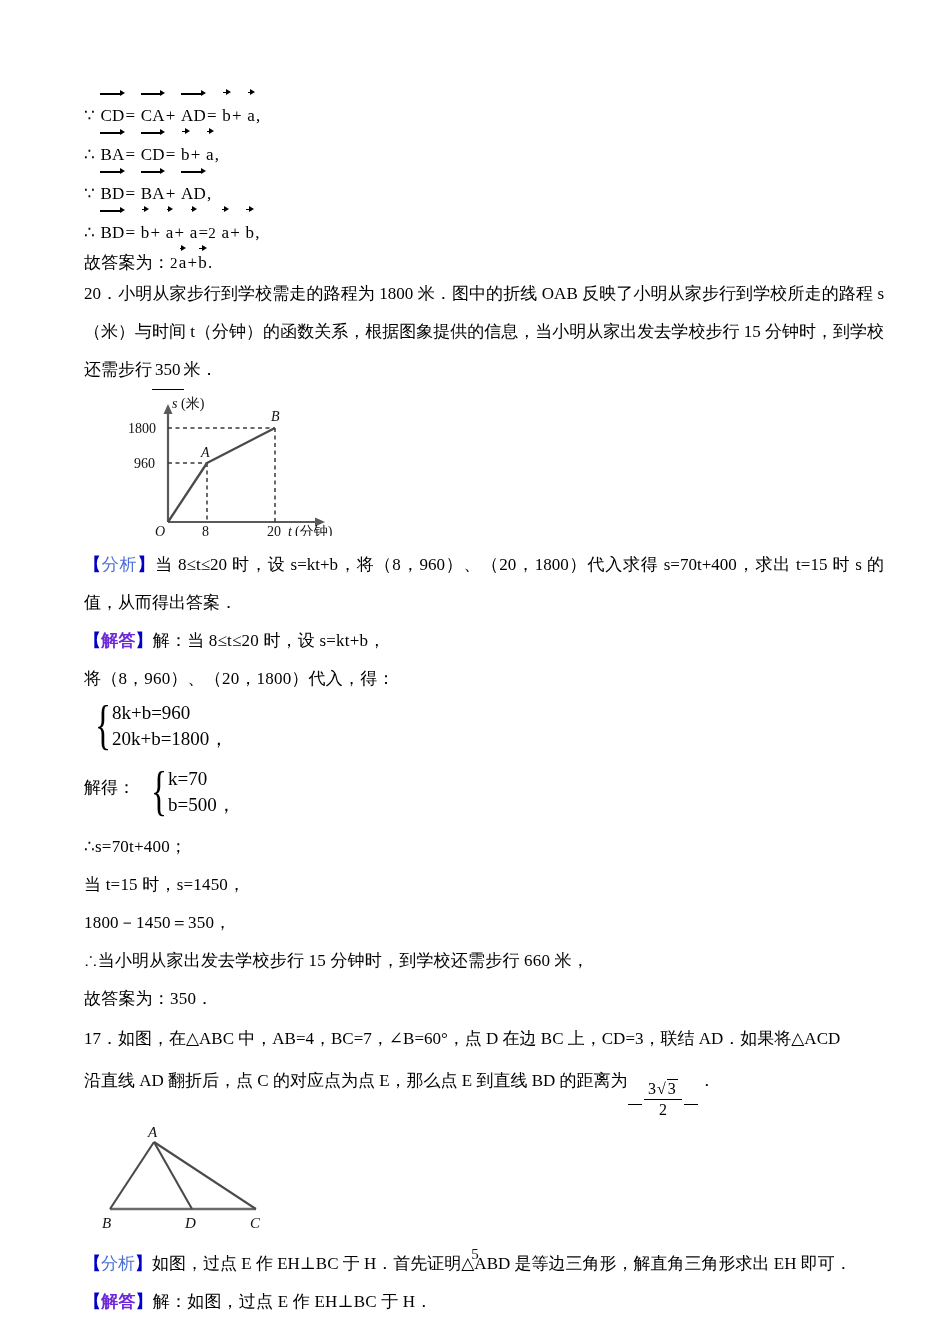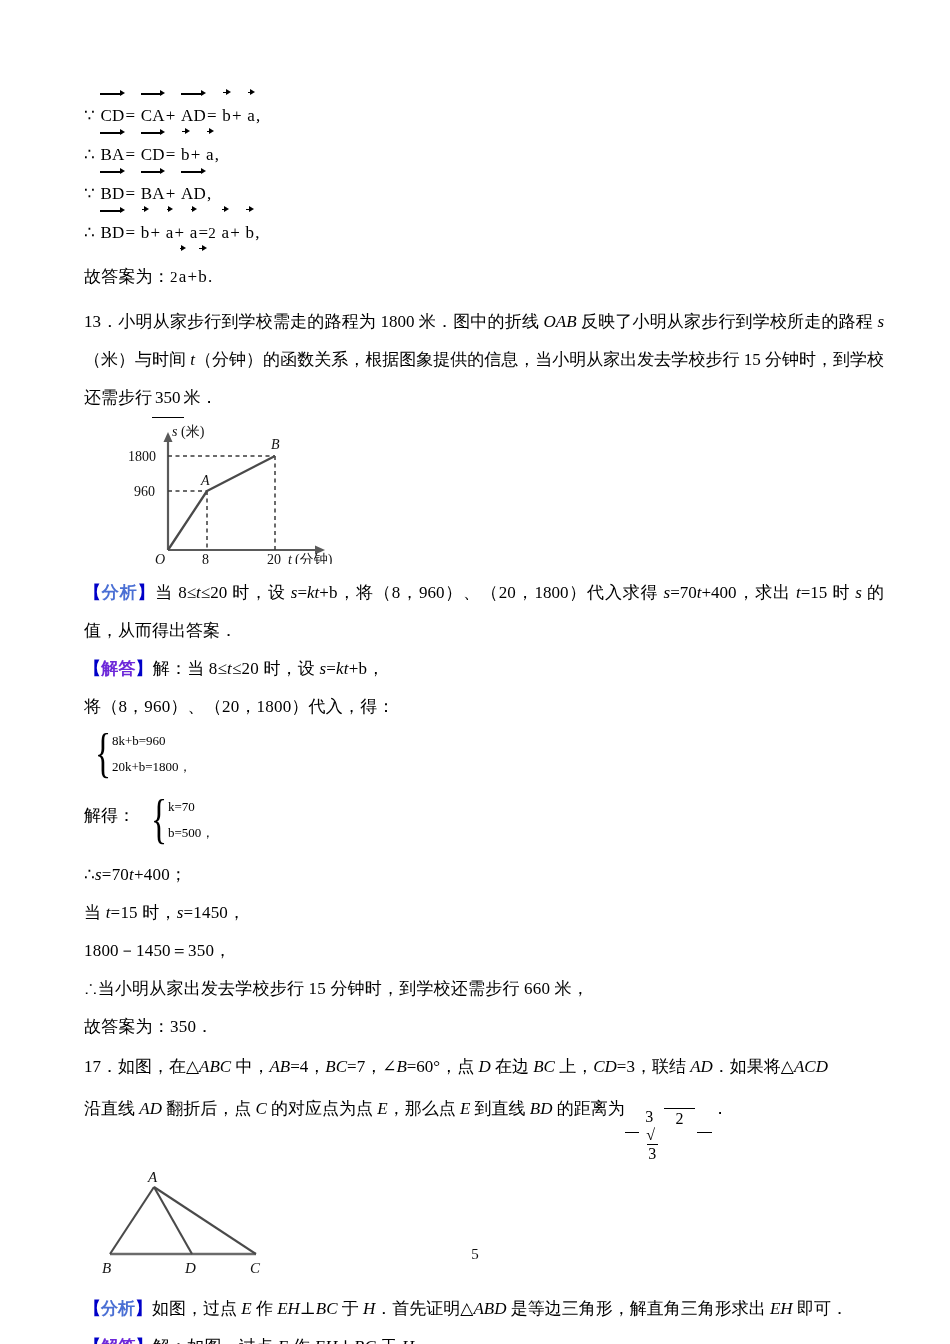--- a/index.html
+++ b/index.html
@@ -36,21 +36,21 @@
     line-height: 38px;
     white-space: nowrap;
     letter-spacing: .2px;
   }
   .para {
     font-size: 17px;
     line-height: 38px;
     text-align: justify;
     text-justify: inter-ideograph;
   }
-  .it { font-style: italic; }
+  .it { }
 
   
   .vec {
     position: relative;
     display: inline-block;
     padding-top: 1px;
     margin: 0 1px;
   }
   .vec > .lbl { font-style: normal; }
   .vec::before {
@@ -69,21 +69,21 @@
     border-left: 5px solid #000;
     border-top: 3.5px solid transparent;
     border-bottom: 3.5px solid transparent;
   }
   .vec.single { padding-top: 1px; }
   .vec.single::before { top: -4px; left: 1px; right: 4px; height: 1.4px; }
   .vec.single::after { top: -7.4px; }
 
   
   .brk { color: #0000c8; font-weight: 600; }
-  .brk-in-analysis { color: #4a6fd4; font-weight: 700; }
+  .brk-in-analysis { color: #4a6fd4; font-weight: 400; }
   .brk-in-answer { color: #6d28d9; font-weight: 600; }
 
   
   .sys {
     display: inline-flex;
     align-items: center;
     vertical-align: middle;
     line-height: 1;
   }
   .sys .brace {
@@ -91,29 +91,29 @@
     line-height: 0.88;
     font-family: "Liberation Serif", serif;
     transform: scaleX(0.62);
     display: inline-block;
     margin-right: -4px;
   }
   .sys .rows {
     display: inline-flex;
     flex-direction: column;
     justify-content: center;
-    font-size: 13px;
+    font-size: 19px;
     line-height: 26px;
   }
   .sys .rows > div { white-space: nowrap; }
 
   
   .frac {
     display: inline-flex;
-    flex-direction: row;
+    flex-direction: column;
     vertical-align: -8px;
     line-height: 1.12;
     font-size: 16px;
     margin: 0 2px;
   }
   .frac .num { padding: 0 4px 1px 4px; }
   .frac .den { border-top: 1.4px solid #000; padding: 1px 4px 0 4px; width: 100%; text-align: center; }
   .sqrt {
     display: inline-block;
     position: relative;
@@ -192,26 +192,26 @@
     <div class="line">
       <span>∴</span>
       <span class="vec"><span class="lbl">BD</span></span><span>=</span>
       <span class="vec single"><span class="lbl">b</span></span><span>+</span>
       <span class="vec single"><span class="lbl">a</span></span><span>+</span>
       <span class="vec single"><span class="lbl">a</span></span><span>=</span><span style="font-size:15px">2</span>
       <span class="vec single"><span class="lbl">a</span></span><span>+</span>
       <span class="vec single"><span class="lbl">b</span></span><span>,</span>
     </div>
 
-    <div class="line" style="line-height:48px">
+    <div class="line" style="line-height:20px">
       <span>故答案为：</span><span style="font-size:15px">2</span><span class="vec single"><span class="lbl">a</span></span><span>+</span><span class="vec single"><span class="lbl">b</span></span><span>.</span>
     </div>
 
     <div class="para" style="margin-top:2px">
-      <span>13．</span><span>小明从家步行到学校需走的路程为 1800 米．图中的折线 </span><span class="it">OAB</span><span> 反映了小明从家步行到学校所走的路程 </span><span class="it">s</span><span>（米）与时间 </span><span class="it">t</span><span>（分钟）的函数关系，根据图象提供的信息，当小明从家出发去学校步行 15 分钟时，到学校还需步行</span><span class="blank-ul">350</span><span>米．</span>
+      <span>20．</span><span>小明从家步行到学校需走的路程为 1800 米．图中的折线 </span><span class="it">OAB</span><span> 反映了小明从家步行到学校所走的路程 </span><span class="it">s</span><span>（米）与时间 </span><span class="it">t</span><span>（分钟）的函数关系，根据图象提供的信息，当小明从家出发去学校步行 15 分钟时，到学校还需步行</span><span class="blank-ul">350</span><span>米．</span>
     </div>
 
     <div class="fig-graph">
       <svg width="300" height="142" viewBox="0 0 300 142" xmlns="http://www.w3.org/2000/svg">
 
         <line x1="56" y1="128" x2="56" y2="18" stroke="#5a5a5a" stroke-width="2.2"></line>
         <polygon points="56,10 51.5,20 60.5,20" fill="#5a5a5a"></polygon>
 
         <line x1="56" y1="128" x2="205" y2="128" stroke="#5a5a5a" stroke-width="2.2"></line>
         <polygon points="213,128 203,123.5 203,132.5" fill="#5a5a5a"></polygon>

